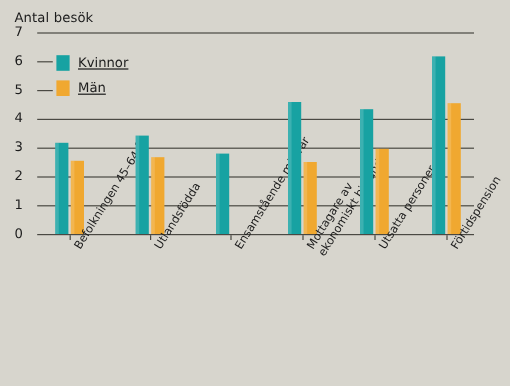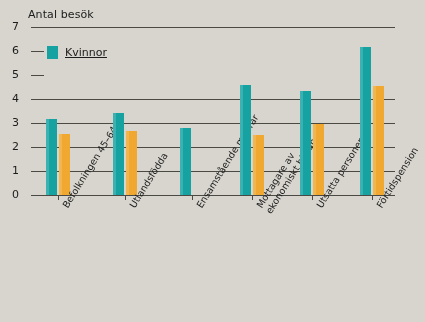--- a/index.html
+++ b/index.html
@@ -18,21 +18,21 @@
     position: absolute;
     left: 0; top: 0;
     width: 425px;
     height: 322px;
     background: #d7d5cd;
     border-right: 2px solid #c7c5bd;
   }
   
   #chart-title {
     position: absolute;
-    left: 28px;
+    left: 12px;
     top: 8px;
     font-size: 11px;
     color: #1c1c1c;
     letter-spacing: 0.1px;
     white-space: nowrap;
   }
   
   #plot-area {
     position: absolute;
     left: 0px;
@@ -196,15 +196,19 @@
       </div>
       <div class="tickmark" style="left: 372px;"></div>
       <div class="xlabel" style="left: 374px; top: 204px;">Förtidspension</div>
     </div>
 
   <div id="legend">
     <div class="legend-row">
       <span class="legend-swatch" style="background:#17a2a2"></span>
       <span class="legend-label">Kvinnor</span>
     </div>
+    <div class="legend-row">
+      <span class="legend-swatch" style="background:#f0a830"></span>
+      <span class="legend-label">Män</span>
+    </div>
   </div>
 
 </div>
 
 </body></html>

